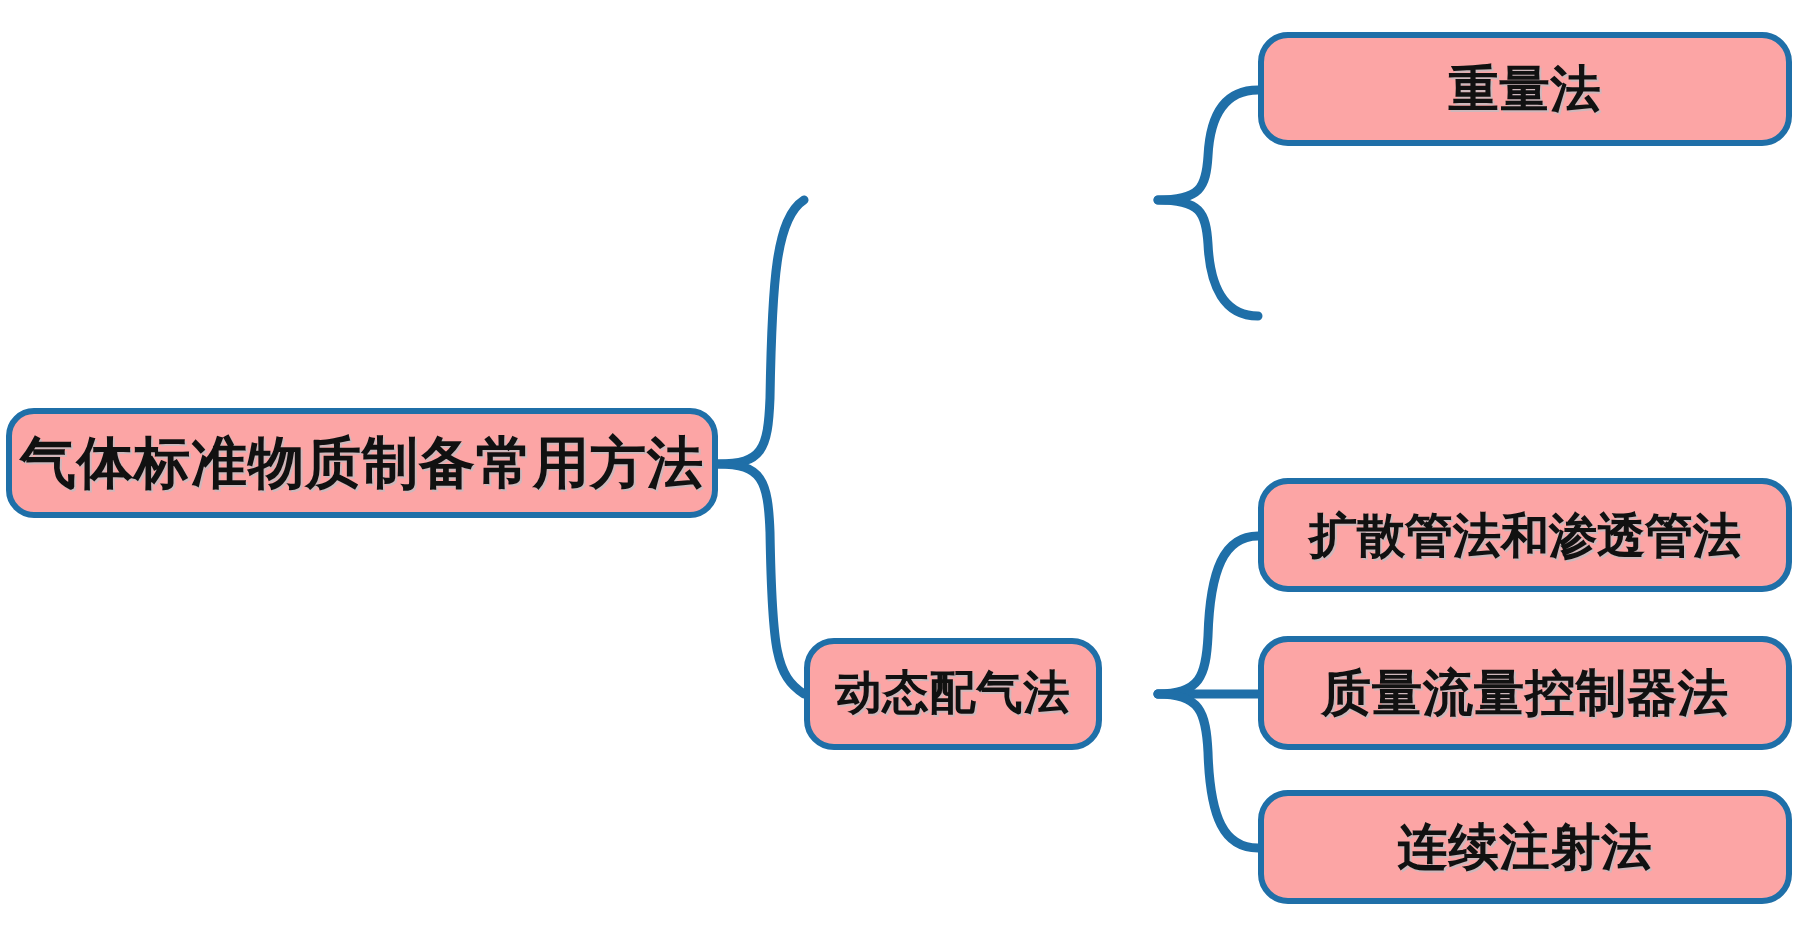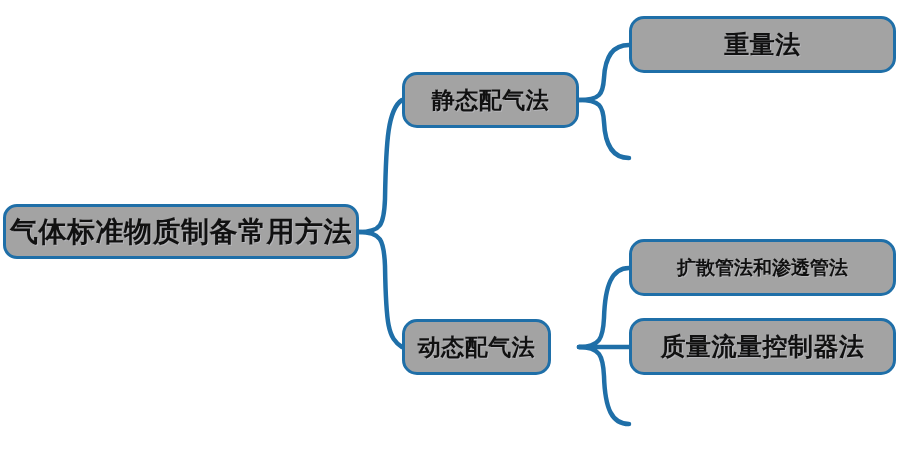--- a/index.html
+++ b/index.html
@@ -20,21 +20,21 @@
   #connectors {
     position: absolute;
     left: 0;
     top: 0;
     width: 900px;
     height: 474px;
   }
   .node {
     position: absolute;
     box-sizing: border-box;
-    background: #a3a3a3;
+    background: #fca5a5;
     border: 3px solid #1f6fa8;
     border-radius: 15px;
     display: flex;
     align-items: center;
     justify-content: center;
     z-index: 2;
   }
   .node-label {
     font-weight: bold;
     color: #111111;
@@ -78,21 +78,21 @@
   #node-gravimetric { top: 16px; }
   #node-volumetric  { top: 129px; }
   #node-diffusion   { top: 239px; }
   #node-massflow    { top: 318px; }
   #node-injection   { top: 395px; }
 
   #node-gravimetric .node-label,
   #node-volumetric .node-label,
   #node-massflow .node-label,
   #node-injection .node-label { font-size: 25px; }
-  #node-diffusion .node-label { font-size: 19px; letter-spacing: 0px; }
+  #node-diffusion .node-label { font-size: 24px; letter-spacing: 0px; }
 </style>
 </head>
 <body>
 
 <div id="canvas">
 
   <svg id="connectors" viewBox="0 0 900 474" xmlns="http://www.w3.org/2000/svg">
     <g fill="none" stroke="#1f6fa8" stroke-width="4.5" stroke-linecap="round">
 
       <path d="M359,232 C381,232 384,225 385,199 C386,140 388,109 402,100"></path>
@@ -108,35 +108,35 @@
       <path d="M579,347 C600,347 606,347 612,347 C620,347 624,347 629,347"></path>
 
       <path d="M579,347 C600,347 603,356 604,376 C605,409 612,424 629,424"></path>
     </g>
   </svg>
 
   <div class="node" id="node-root">
     <span class="node-label">气体标准物质制备常用方法</span>
   </div>
 
-  <div class="node" id="node-static">
-    <span class="node-label">静态配气法</span>
-  </div>
 
   <div class="node" id="node-dynamic">
     <span class="node-label">动态配气法</span>
   </div>
 
   <div class="node leaf" id="node-gravimetric">
     <span class="node-label">重量法</span>
   </div>
 
 
   <div class="node leaf" id="node-diffusion">
     <span class="node-label">扩散管法和渗透管法</span>
   </div>
 
   <div class="node leaf" id="node-massflow">
     <span class="node-label">质量流量控制器法</span>
   </div>
 
+  <div class="node leaf" id="node-injection">
+    <span class="node-label">连续注射法</span>
+  </div>
 
 </div>
 
 </body></html>

